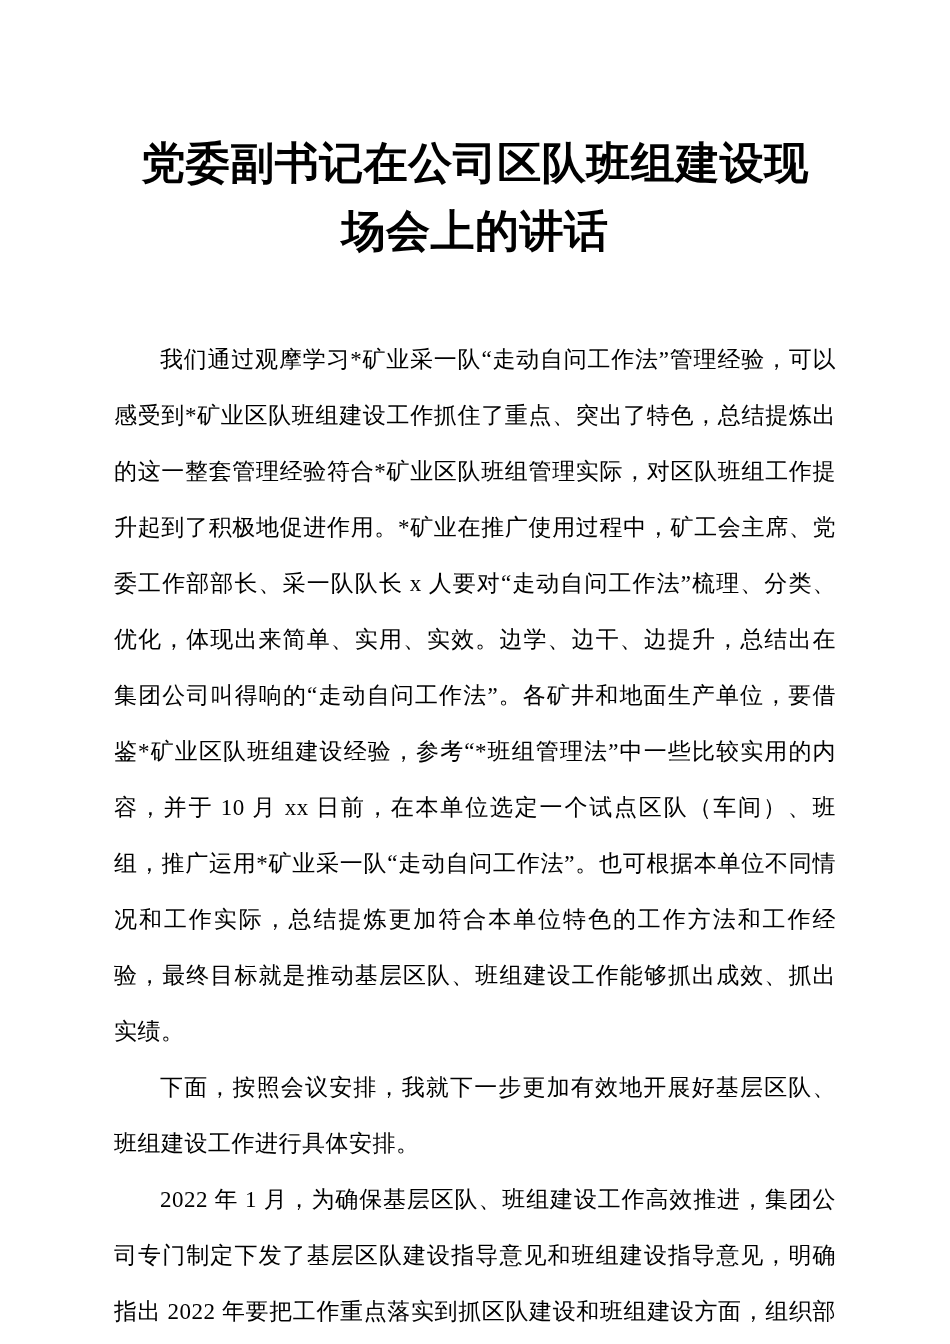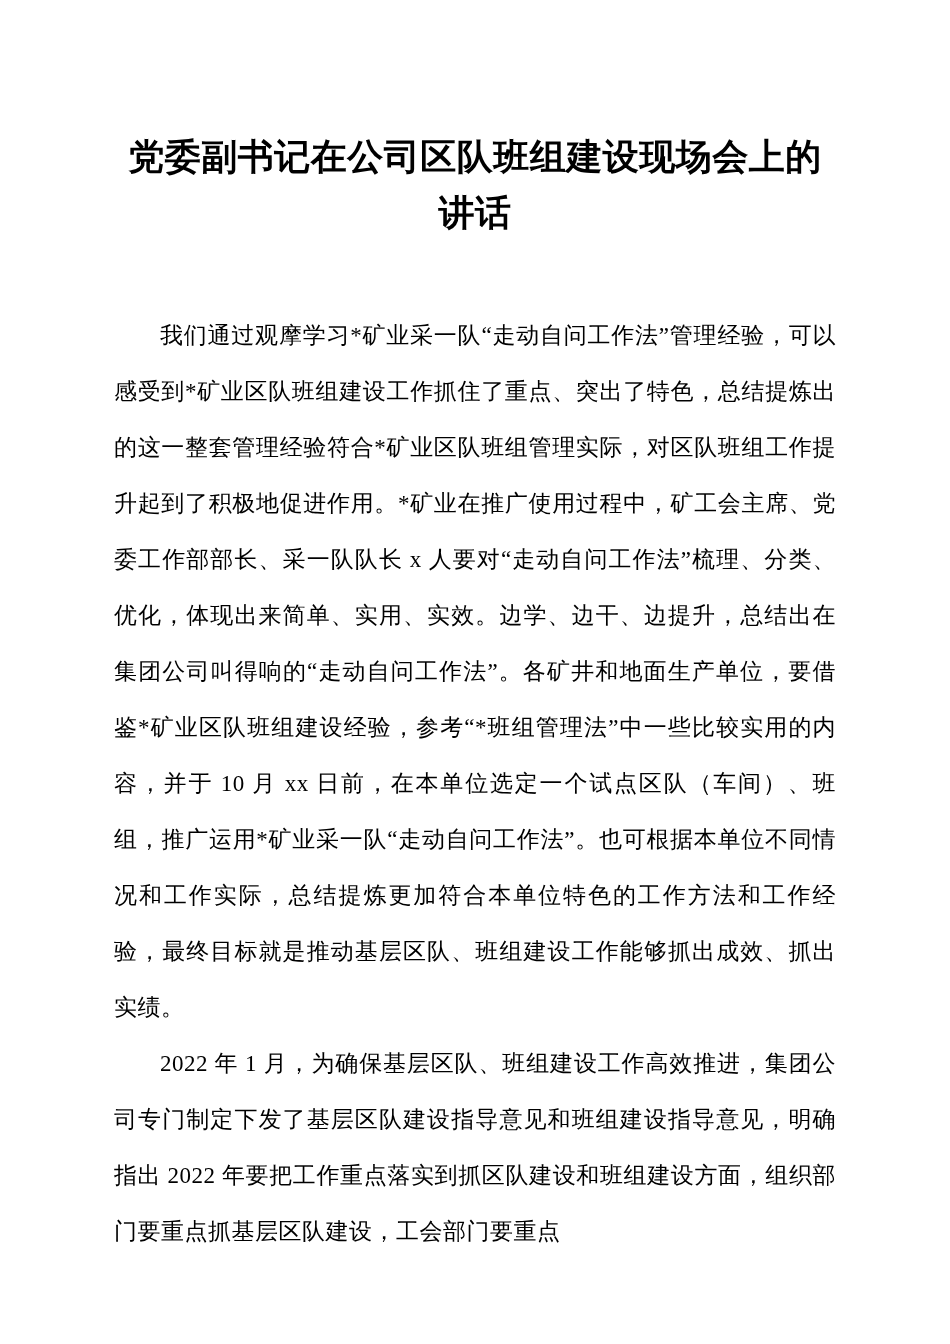--- a/index.html
+++ b/index.html
@@ -14,21 +14,21 @@
       position: relative;
       width: 950px;
       min-height: 1344px;
       box-sizing: border-box;
       background: #ffffff;
       padding: 130px 114px 60px 114px;
       font-family: "Liberation Serif", "DejaVu Serif", serif;
       color: #000000;
     }
     .doc-title {
-      font-size: 36px;
+      font-size: 44px;
       font-weight: bold;
       text-align: center;
       line-height: 1.55;
       margin: 0 10px 66px 10px;
       letter-spacing: 0.5px;
     }
     .doc-body p {
       font-size: 23px;
       line-height: 56px;
       text-align: justify;
@@ -40,15 +40,16 @@
     }
   </style>
 </head>
 <body>
 
 <div class="page">
   <h1 class="doc-title">党委副书记在公司区队班组建设现场会上的讲话</h1>
 
   <div class="doc-body">
     <p>我们通过观摩学习*矿业采一队“走动自问工作法”管理经验，可以感受到*矿业区队班组建设工作抓住了重点、突出了特色，总结提炼出的这一整套管理经验符合*矿业区队班组管理实际，对区队班组工作提升起到了积极地促进作用。*矿业在推广使用过程中，矿工会主席、党委工作部部长、采一队队长 x 人要对“走动自问工作法”梳理、分类、优化，体现出来简单、实用、实效。边学、边干、边提升，总结出在集团公司叫得响的“走动自问工作法”。各矿井和地面生产单位，要借鉴*矿业区队班组建设经验，参考“*班组管理法”中一些比较实用的内容，并于 10 月 xx 日前，在本单位选定一个试点区队（车间）、班组，推广运用*矿业采一队“走动自问工作法”。也可根据本单位不同情况和工作实际，总结提炼更加符合本单位特色的工作方法和工作经验，最终目标就是推动基层区队、班组建设工作能够抓出成效、抓出实绩。</p>
+    <p>下面，按照会议安排，我就下一步更加有效地开展好基层区队、班组建设工作进行具体安排。</p>
     <p>2022 年 1 月，为确保基层区队、班组建设工作高效推进，集团公司专门制定下发了基层区队建设指导意见和班组建设指导意见，明确指出 2022 年要把工作重点落实到抓区队建设和班组建设方面，组织部门要重点抓基层区队建设，工会部门要重点</p>
   </div>
 </div>
 
 </body></html>

